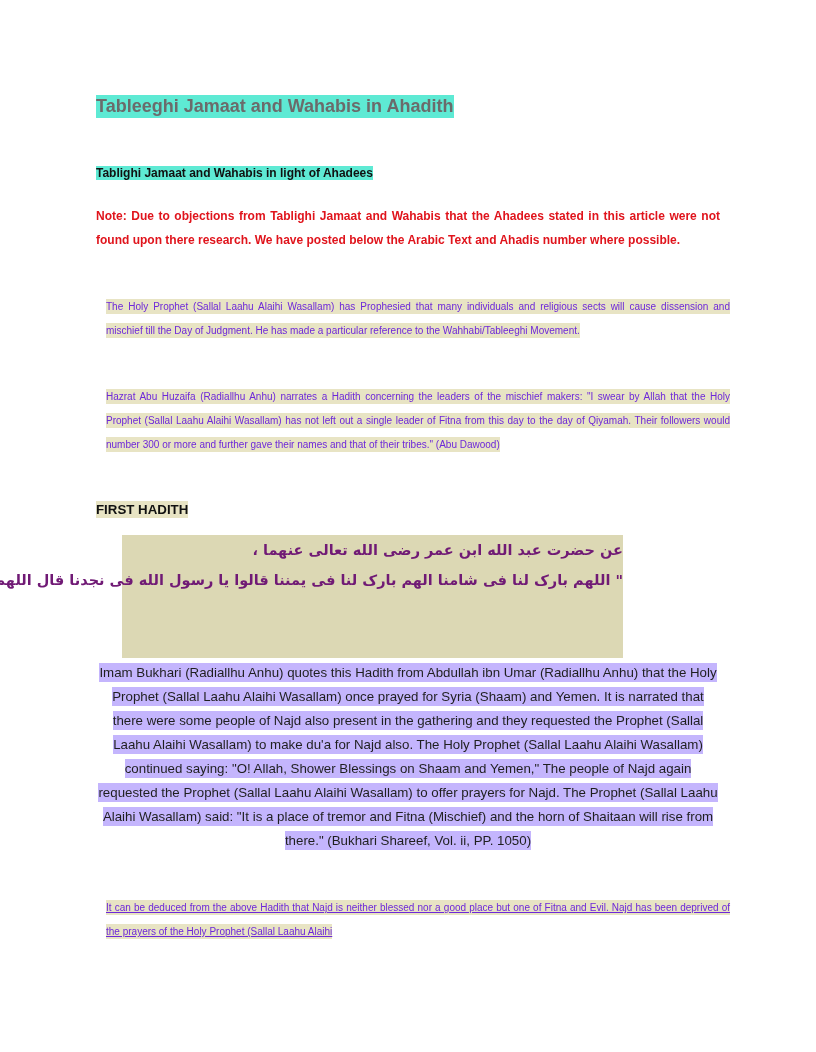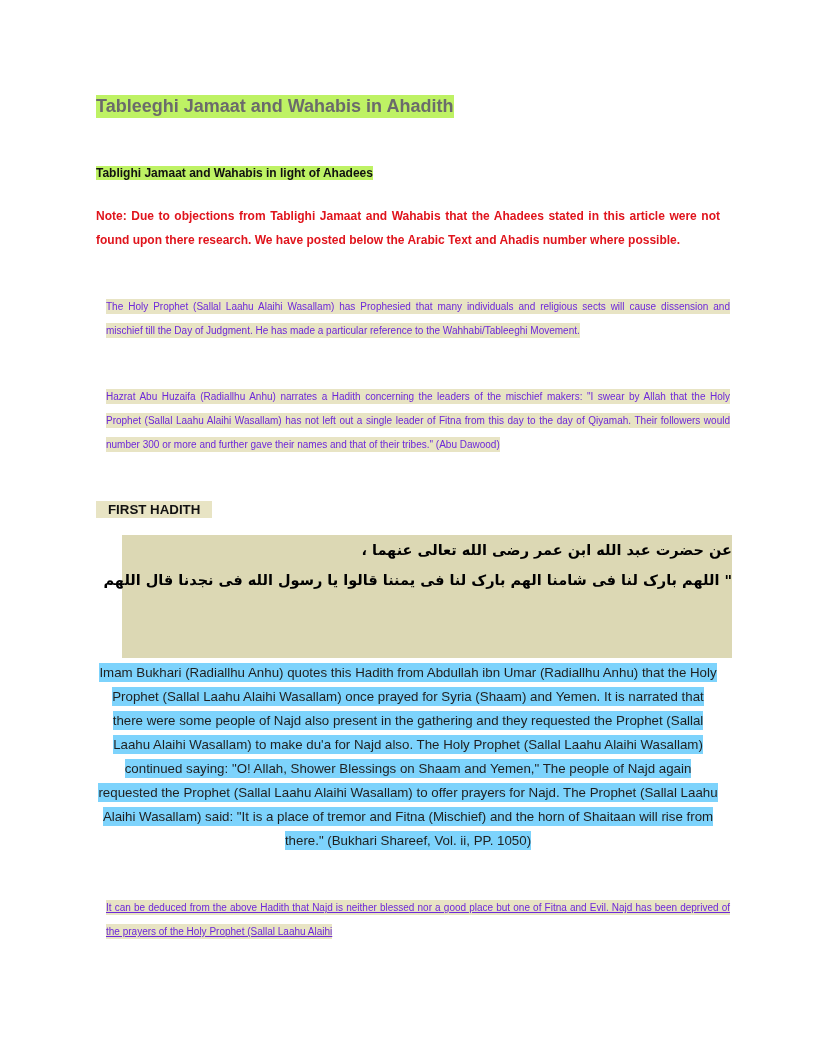--- a/index.html
+++ b/index.html
@@ -1,42 +1,42 @@
 <!DOCTYPE html>
 <html><head>
 <meta charset="utf-8">
 <style>
   html, body { margin: 0; padding: 0; background: #ffffff; }
   body { width: 816px; height: 1052px; position: relative; overflow: hidden;
          font-family: "Liberation Sans", sans-serif; color: #1a1a1a; }
   .page { position: absolute; left: 96px; top: 0; width: 624px; }
-  .hl { background: #bef264; margin-top: 8px; }
+  .hl { background: #5eead4; margin-top: 8px; }
   .title { position: absolute; top: 94px; left: 0; font-size: 18px; font-weight: bold;
            color: #6b6b6b; line-height: 24px; }
   .title span { padding: 1px 1px 2px 0; }
   .subtitle { position: absolute; top: 164px; left: 0; font-size: 12px; font-weight: bold;
               color: #111; line-height: 18px; }
   .note { position: absolute; top: 204px; left: 0; width: 624px; font-size: 12px; font-weight: bold;
           color: #e0141c; line-height: 24px; text-align: justify; }
   .para { position: absolute; left: 10px; width: 624px; font-size: 10px; line-height: 24px;
           text-align: justify; color: #6d28d9; }
   .para span { background: #e8e4c4; padding: 2px 0; -webkit-box-decoration-break: clone; box-decoration-break: clone; }
   .p1 { top: 295px; text-align-last: left; }
   .p2 { top: 385px; }
   .heading2 { position: absolute; top: 502px; left: 0; font-size: 13.3px; font-weight: bold; color: #111; }
-  .heading2 span { background: #e8e4c4; padding: 1px 12px; }
-  .arabic { position: absolute; top: 535px; left: 26px; width: 610px; height: 123px;
+  .heading2 span { background: #e8e4c4; padding: 1px 0; }
+  .arabic { position: absolute; top: 535px; left: 26px; width: 501px; height: 123px;
             background: #dcd8b4; direction: rtl; text-align: right;
             font-family: "DejaVu Sans", sans-serif; font-weight: bold; font-size: 14.5px;
-            line-height: 30px; color: #000000; padding: 0 0 0 0; box-sizing: border-box; }
+            line-height: 30px; color: #701a75; padding: 0 0 0 0; box-sizing: border-box; }
   .arabic div { white-space: nowrap; padding-right: 0; }
   .arabic .l1 { margin-top: 0; }
   .center { position: absolute; top: 661px; left: 0; width: 624px; font-size: 13.3px; line-height: 24px;
             text-align: center; color: #1f1f1f; }
-  .center span { background: #7dd3fc; padding: 2px 0; -webkit-box-decoration-break: clone; box-decoration-break: clone; }
+  .center span { background: #c4b5fd; padding: 2px 0; -webkit-box-decoration-break: clone; box-decoration-break: clone; }
   .p3 { top: 896px; text-decoration: underline; }
 </style>
 </head>
 <body>
 
 <div class="page">
   <div class="title">
     <span class="hl">Tableeghi Jamaat and Wahabis in Ahadith</span>
   </div>
 

